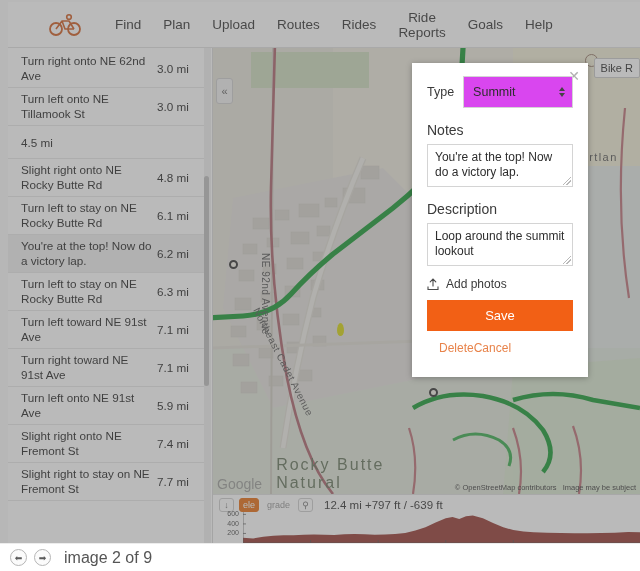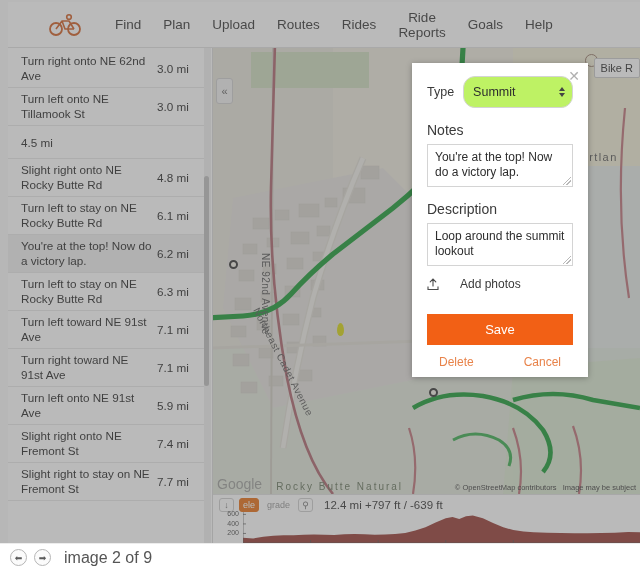--- a/index.html
+++ b/index.html
@@ -154,21 +154,21 @@
     font-size: 7.5px; color: #555;
     padding: 0 4px;
     z-index: 4;
   }
   .attr-google {
     font-size: 14px; color: #8b8b8b;
     font-family: "Liberation Sans", sans-serif;
     margin-right: 14px; opacity: .75;
   }
   .attr-park {
-    font-size: 10px; color: #6c7a63;
+    font-size: 16px; color: #6c7a63;
     letter-spacing: 2px; margin-right: auto;
   }
   .attr-osm { margin-right: 6px; color: #444; white-space: nowrap; }
   .attr-note { color: #444; white-space: nowrap; }
   .poi-marker {
     position: absolute;
     width: 7px; height: 13px;
     background: #d8d618;
     border-radius: 50% 50% 50% 50%/60% 60% 40% 40%;
     z-index: 3;
@@ -227,22 +227,22 @@
     font-size: 14px; color: #b0b0b0;
     cursor: pointer; line-height: 1;
   }
   .type-row { display: flex; align-items: center; gap: 9px; }
   .type-label { font-size: 12.5px; color: #3a3a3a; }
   .select {
     position: relative;
     flex: 1;
     height: 32px;
     border: 1px solid #d4d4d4;
-    border-radius: 12px;
-    background: #bef264;
+    border-radius: 0;
+    background: #d946ef;
     display: flex; align-items: center;
     padding: 0 20px 0 9px;
     font-size: 12.5px; color: #2d2d2d;
     cursor: pointer;
   }
   .stepper {
     position: absolute; right: 7px; top: 50%;
     transform: translateY(-50%);
     display: flex; flex-direction: column; gap: 2px;
   }
@@ -270,35 +270,35 @@
   }
   .ta::after {
     content: "";
     position: absolute; right: 1px; bottom: 1px;
     width: 8px; height: 8px;
     background:
       linear-gradient(135deg, transparent 45%, #b9b9b9 45%, #b9b9b9 56%, transparent 56%),
       linear-gradient(135deg, transparent 68%, #b9b9b9 68%, #b9b9b9 79%, transparent 79%);
   }
   .addphoto {
-    display: flex; align-items: center; gap: 21px;
-    margin: 11px 0 23px 0;
+    display: flex; align-items: center; gap: 7px;
+    margin: 11px 0 9px 0;
     font-size: 12px; color: #3a3a3a;
     cursor: pointer;
   }
   .save-btn {
     width: 100%; height: 31px;
     background: #f26015;
     border: none; border-radius: 0;
     color: #ffffff; font-size: 13px;
     font-family: "Liberation Sans", sans-serif;
     cursor: pointer;
   }
   .modal-links {
-    display: flex; justify-content: space-between;
+    display: flex; 
     padding: 10px 12px 0 12px;
     font-size: 12px;
   }
   .modal-links span { color: #e8834a; cursor: pointer; }
 
   
   .footer {
     position: absolute; left: 0; bottom: 0;
     width: 640px; height: 28px;
     background: #ffffff;

